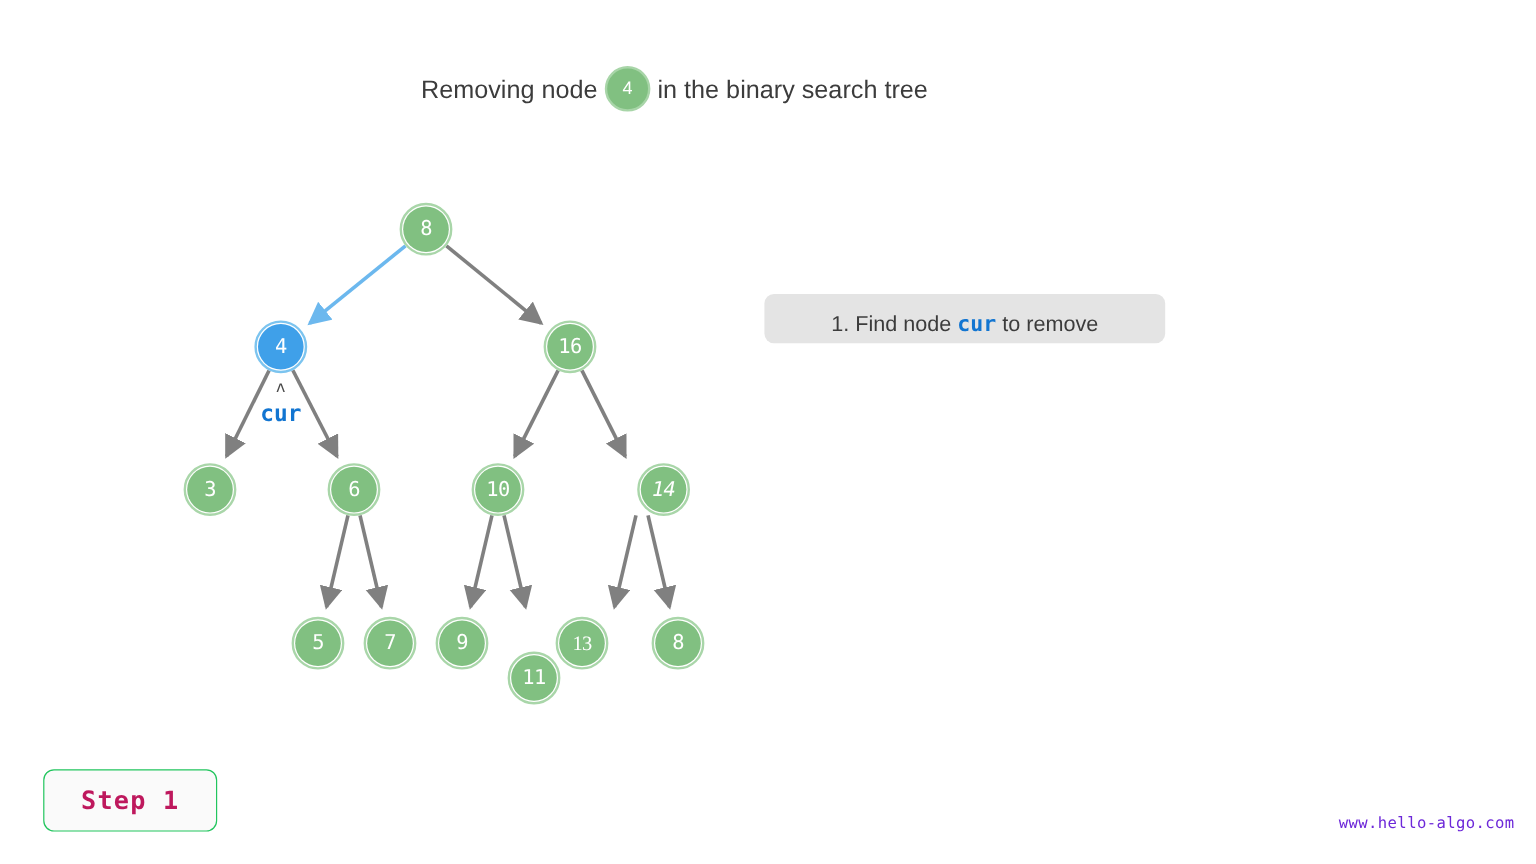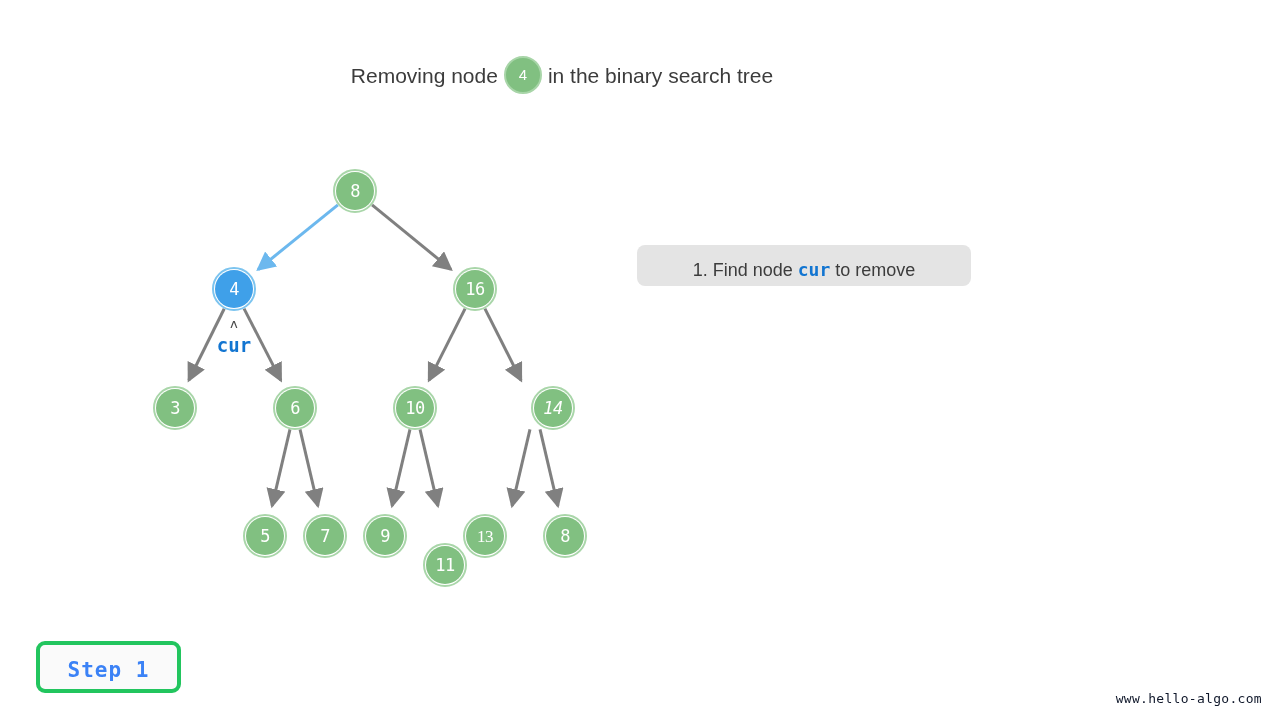--- a/index.html
+++ b/index.html
@@ -159,38 +159,38 @@
 
   
   #step-badge {
     position: absolute;
     left: 36px;
     top: 641px;
     width: 145px;
     height: 52px;
     box-sizing: border-box;
     background: #fafafa;
-    border: 4px solid #22c55e;
+    border: 1px solid #22c55e;
     border-radius: 9px;
     line-height: 50px;
     text-align: center;
-    color: #3b82f6;
+    color: #be185d;
     font-size: 21px;
     font-weight: bold;
     letter-spacing: 1px;
     font-family: "DejaVu Sans Mono", "Liberation Mono", monospace;
   }
 
   
   #watermark {
     position: absolute;
     right: 18px;
-    bottom: 14px;
+    bottom: 26px;
     font-size: 13px;
-    color: #0f172a;
+    color: #6d28d9;
     font-family: "DejaVu Sans Mono", "Liberation Mono", monospace;
     letter-spacing: 0.3px;
   }
 </style>
 </head>
 <body>
 
 <div id="title-bar">
   <span class="t-seg">Removing node</span><span class="inline-node">4</span><span class="t-seg">in the binary search tree</span>
 </div>

